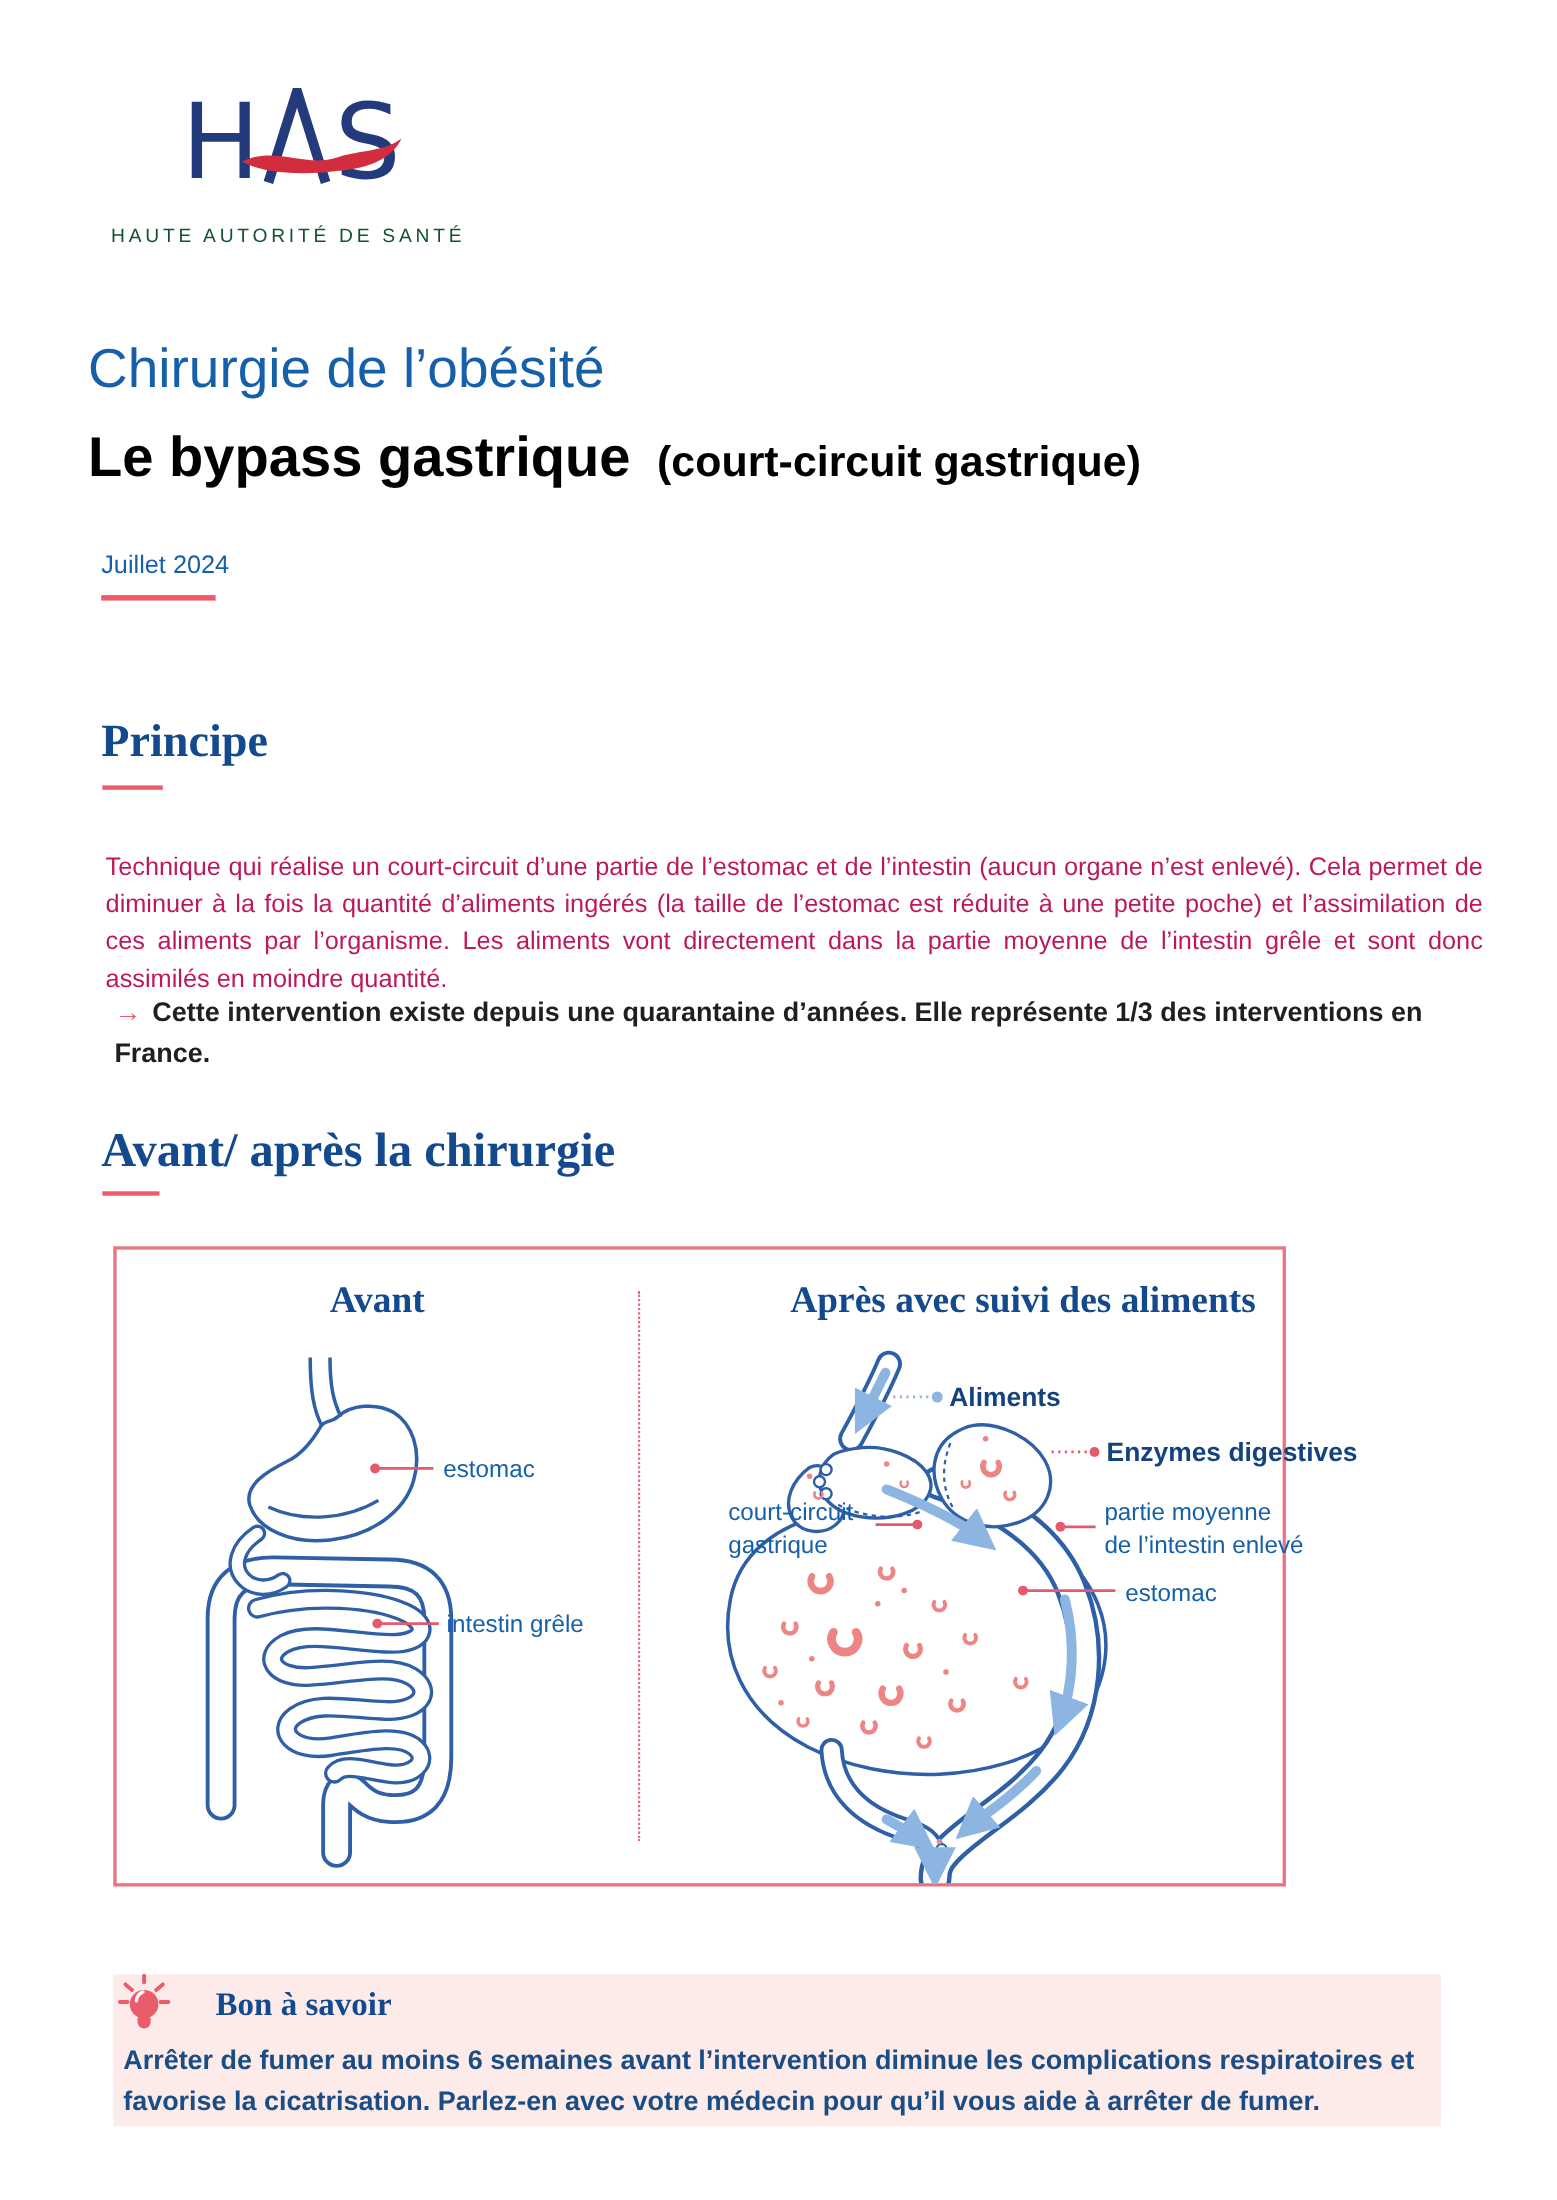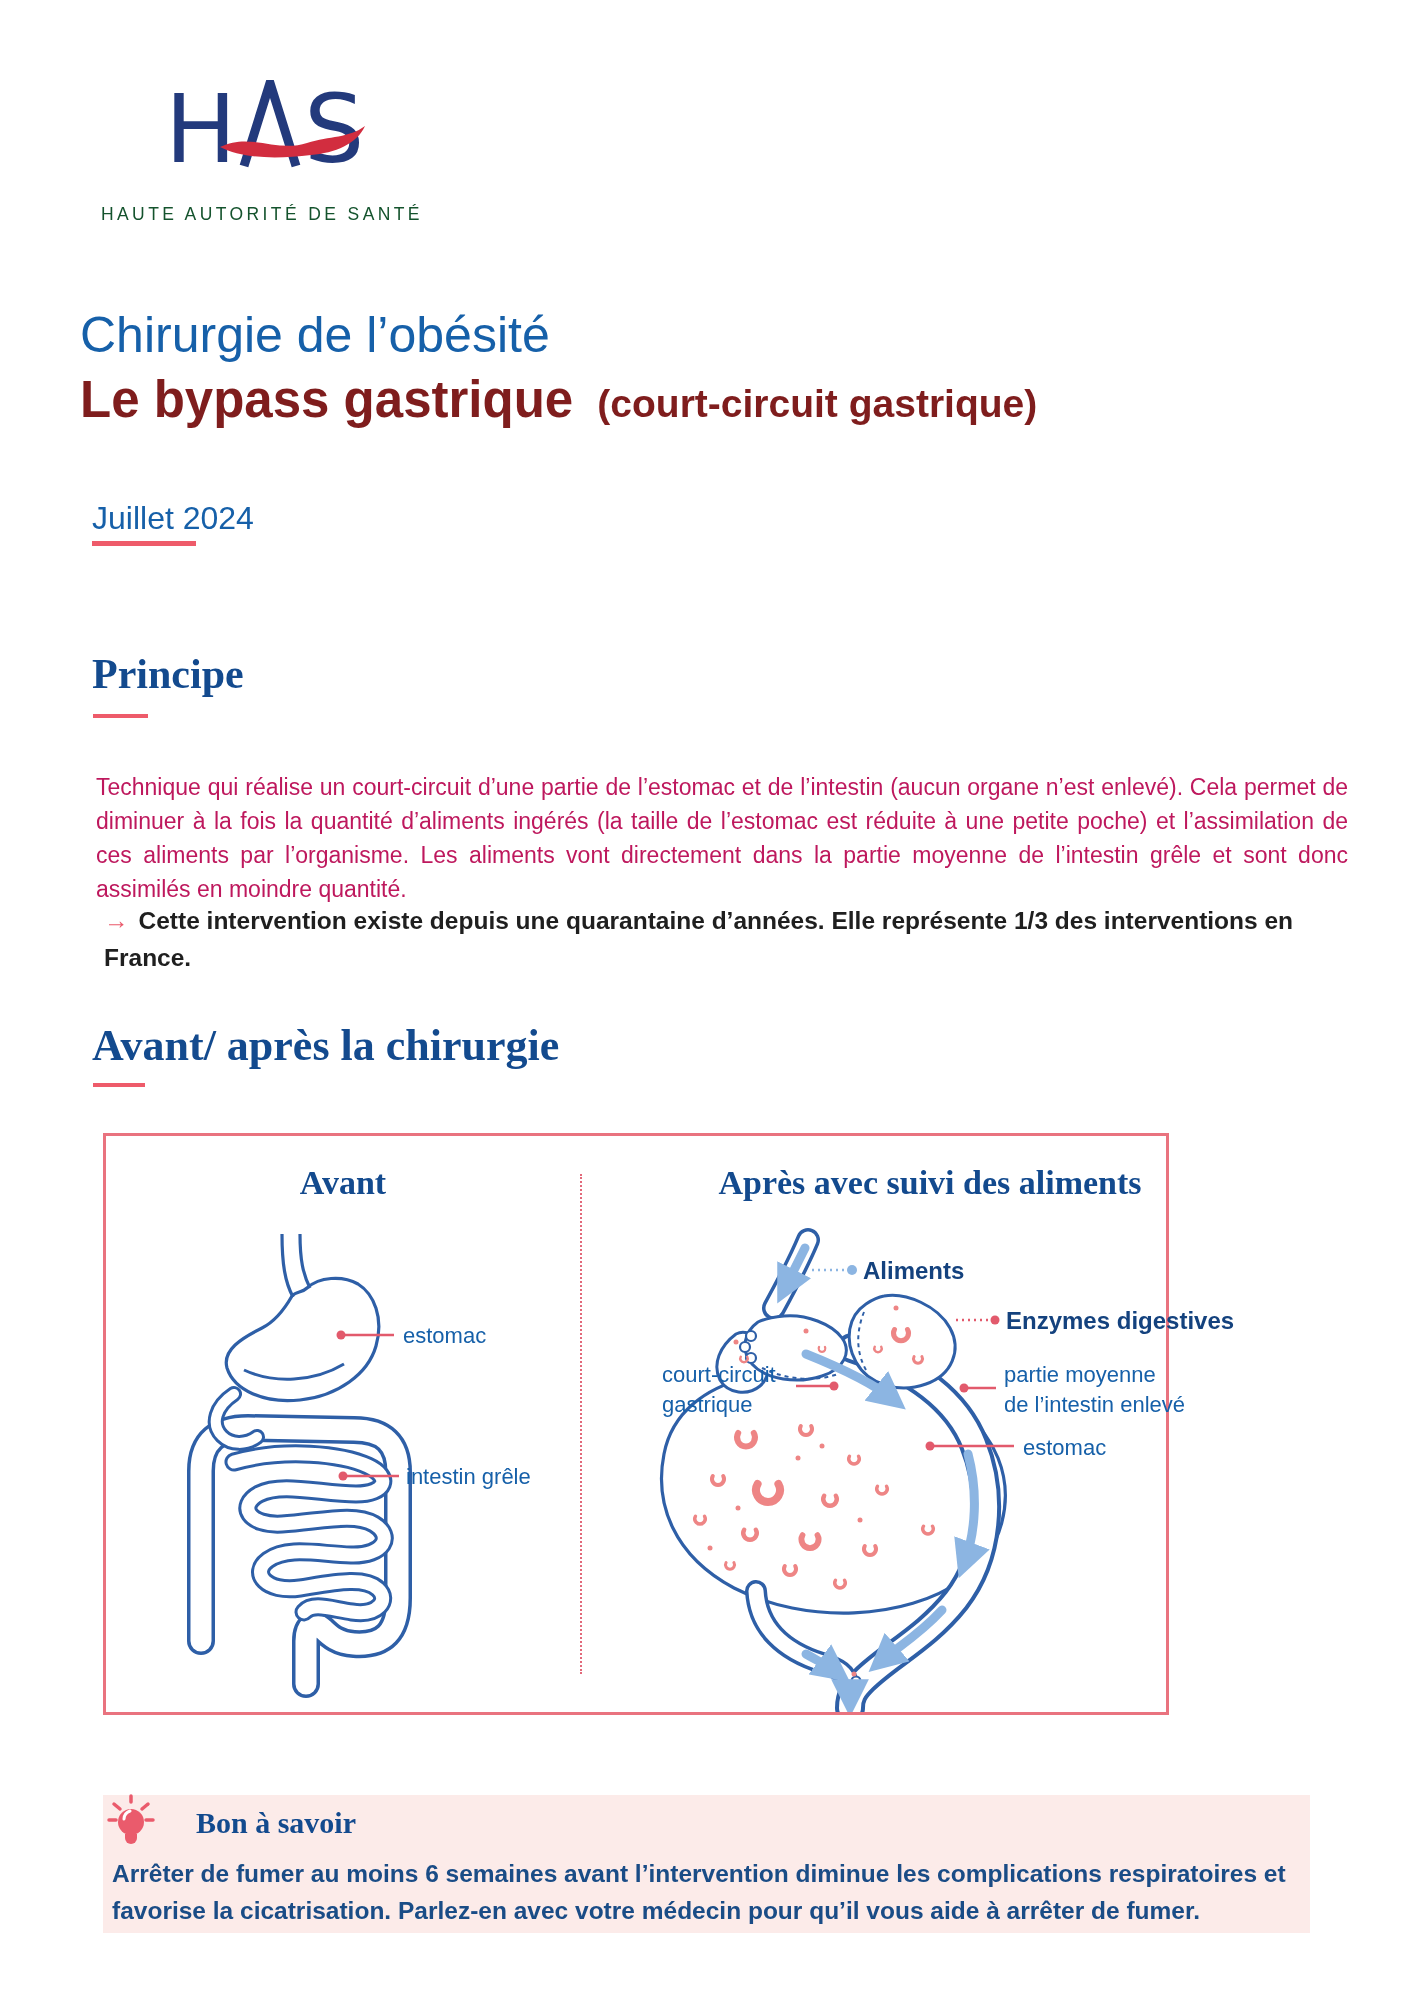--- a/index.html
+++ b/index.html
@@ -4,23 +4,23 @@
 <style>
   html,body{margin:0;padding:0;background:#ffffff;}
   #page{position:relative;width:1415px;height:2000px;background:#ffffff;overflow:hidden;
         font-family:"Liberation Sans",sans-serif;}
   
   #logo-svg{position:absolute;left:165px;top:80px;width:205px;height:112px;}
   #brand-wordmark{position:absolute;left:101px;top:204px;font-size:17.5px;letter-spacing:3.4px;
         color:#14532d;white-space:nowrap;}
   
   #title1{position:absolute;left:80px;top:306px;font-size:50px;font-weight:400;color:#1660a9;}
-  #title2{position:absolute;left:80px;top:370px;font-size:51px;font-weight:bold;color:#7f1d1d;white-space:nowrap;}
+  #title2{position:absolute;left:80px;top:386px;font-size:51px;font-weight:bold;color:#000000;white-space:nowrap;}
   #title2 .sub{font-size:39px;font-weight:bold;margin-left:10px;}
-  #pub-date{position:absolute;left:92px;top:500px;font-size:32px;color:#1660a9;}
+  #pub-date{position:absolute;left:92px;top:500px;font-size:23px;color:#1660a9;}
   .rule{position:absolute;background:#ee5b6a;height:5px;}
   #rule-date{left:92px;top:541px;width:104px;}
   
   .h2{position:absolute;font-family:"Liberation Serif","DejaVu Serif",serif;font-weight:bold;
       color:#134a8e;margin:0;white-space:nowrap;}
   #h2-principe{left:92px;top:650px;font-size:42px;}
   #rule-principe{left:93px;top:714px;width:55px;height:4px;}
   #h2-figure{left:92px;top:1020px;font-size:44px;}
   #rule-figure{left:93px;top:1083px;width:52px;height:4px;}
   

